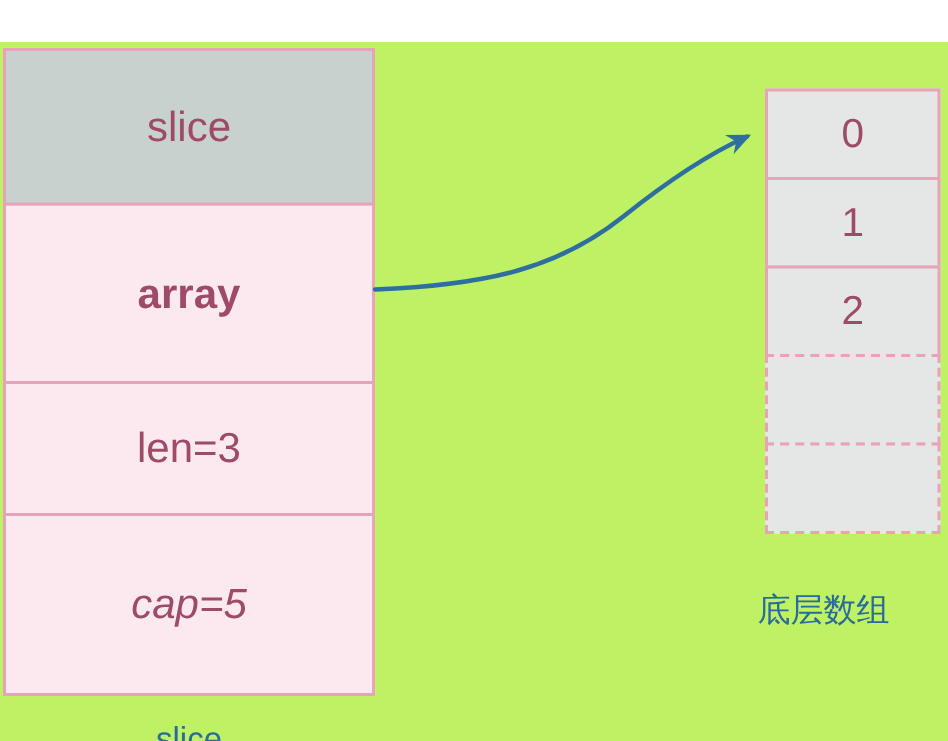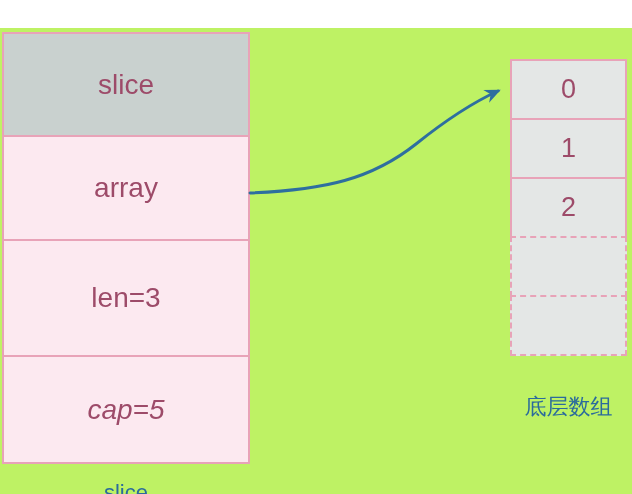--- a/index.html
+++ b/index.html
@@ -11,43 +11,43 @@
   .struct-box{
     position:absolute;left:2px;top:4px;width:248px;height:432px;
     box-sizing:border-box;border:2px solid #e8a3b8;background:#fce9f0;
     display:flex;flex-direction:column;
   }
   .struct-row{
     box-sizing:border-box;display:flex;align-items:center;justify-content:center;
     font-size:28px;color:#9d4b69;border-bottom:2px solid #e8a3b8;
   }
   .struct-row.r1{height:103px;background:#c9d1cf;}
-  .struct-row.r2{height:104px;}
-  .struct-row.r3{height:116px;}
+  .struct-row.r2{height:119px;font-weight:bold;}
+  .struct-row.r3{height:88px;}
   .struct-row.r4{flex:1;border-bottom:none;font-style:italic;}
   .struct-caption{
     position:absolute;left:2px;top:452px;width:248px;text-align:center;
     font-size:22px;font-weight:500;color:#2b6b9c;
   }
   
   .array-box{position:absolute;left:510px;top:31px;width:117px;height:298px;}
   .array-cell{
     position:absolute;left:0;width:117px;height:61px;box-sizing:border-box;
     background:#e4e7e6;display:flex;align-items:center;justify-content:center;
     font-size:27px;color:#9d4b69;
   }
   .array-cell.solid{border:2px solid #e8a3b8;}
   .array-cell.dashed{border:2px dashed #e8a3b8;}
   .array-cell.c0{top:0;}
   .array-cell.c1{top:59px;}
   .array-cell.c2{top:118px;}
   .array-cell.c3{top:177px;}
   .array-cell.c4{top:236px;}
   .array-caption{
-    position:absolute;left:505px;top:364px;width:127px;text-align:center;
+    position:absolute;left:505px;top:364px;width:127px;text-align:left;
     font-size:22px;font-weight:500;color:#2b6b9c;
   }
   
   .arrow-svg{position:absolute;left:0;top:0;pointer-events:none;}
 </style>
 </head>
 <body>
 
 <div class="canvas">
 

